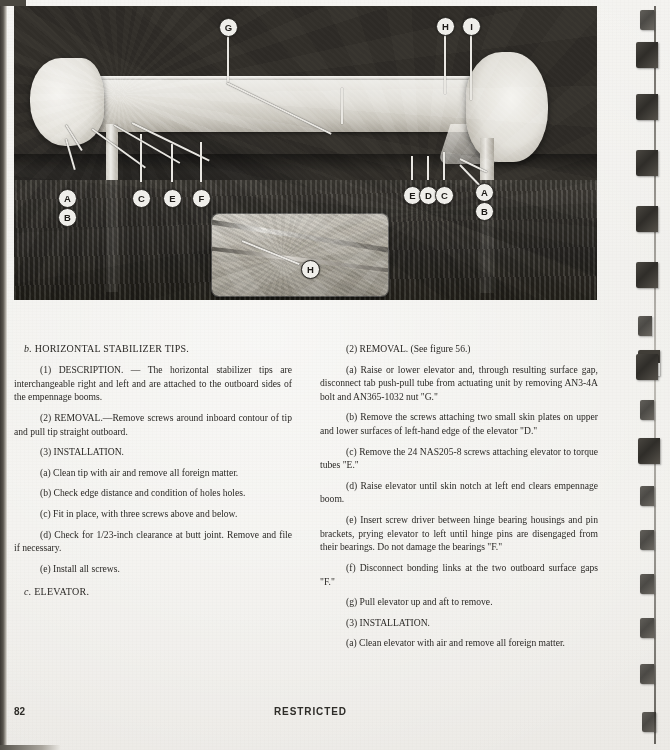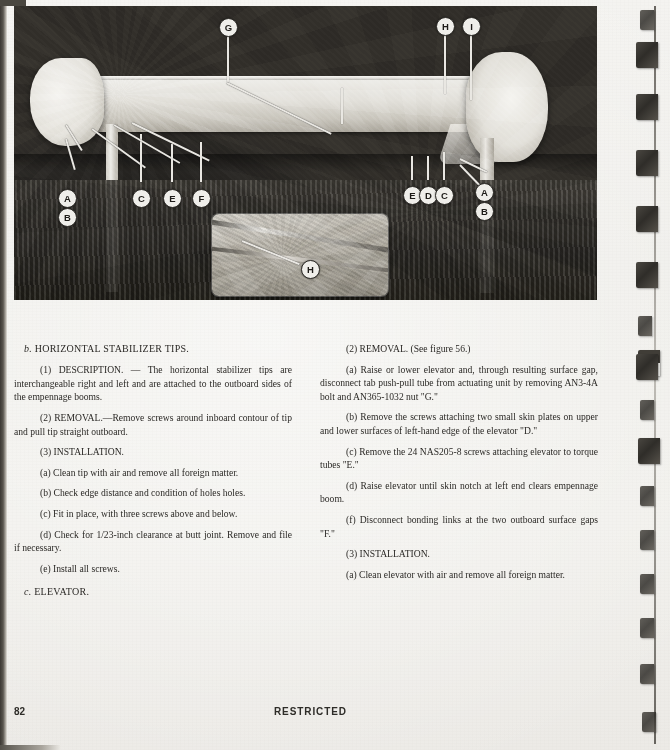--- a/index.html
+++ b/index.html
@@ -431,21 +431,23 @@
         <span>ELEVATOR.</span>
       </p>
     </div>
 
     <div class="col">
       <p class="indent-lg">(2) REMOVAL. (See figure 56.)</p>
       <p class="indent-lg">(a) Raise or lower elevator and, through resulting surface gap, disconnect tab push-pull tube from actuating unit by removing AN3-4A bolt and AN365-1032 nut "G."</p>
       <p class="indent-lg">(b) Remove the screws attaching two small skin plates on upper and lower surfaces of left-hand edge of the elevator "D."</p>
       <p class="indent-lg">(c) Remove the 24 NAS205-8 screws attaching elevator to torque tubes "E."</p>
       <p class="indent-lg">(d) Raise elevator until skin notch at left end clears empennage boom.</p>
+      <p class="indent-lg">(e) Insert screw driver between hinge bearing housings and pin brackets, prying elevator to left until hinge pins are disengaged from their bearings. Do not damage the bearings "F."</p>
       <p class="indent-lg">(f) Disconnect bonding links at the two outboard surface gaps "F."</p>
+      <p class="indent-lg">(g) Pull elevator up and aft to remove.</p>
       <p class="indent-lg">(3) INSTALLATION.</p>
       <p class="indent-lg">(a) Clean elevator with air and remove all foreign matter.</p>
     </div>
 
   </div>
 
   <div class="footer">
     <div class="pageno">82</div>
     <div class="restricted">RESTRICTED</div>
   </div>

